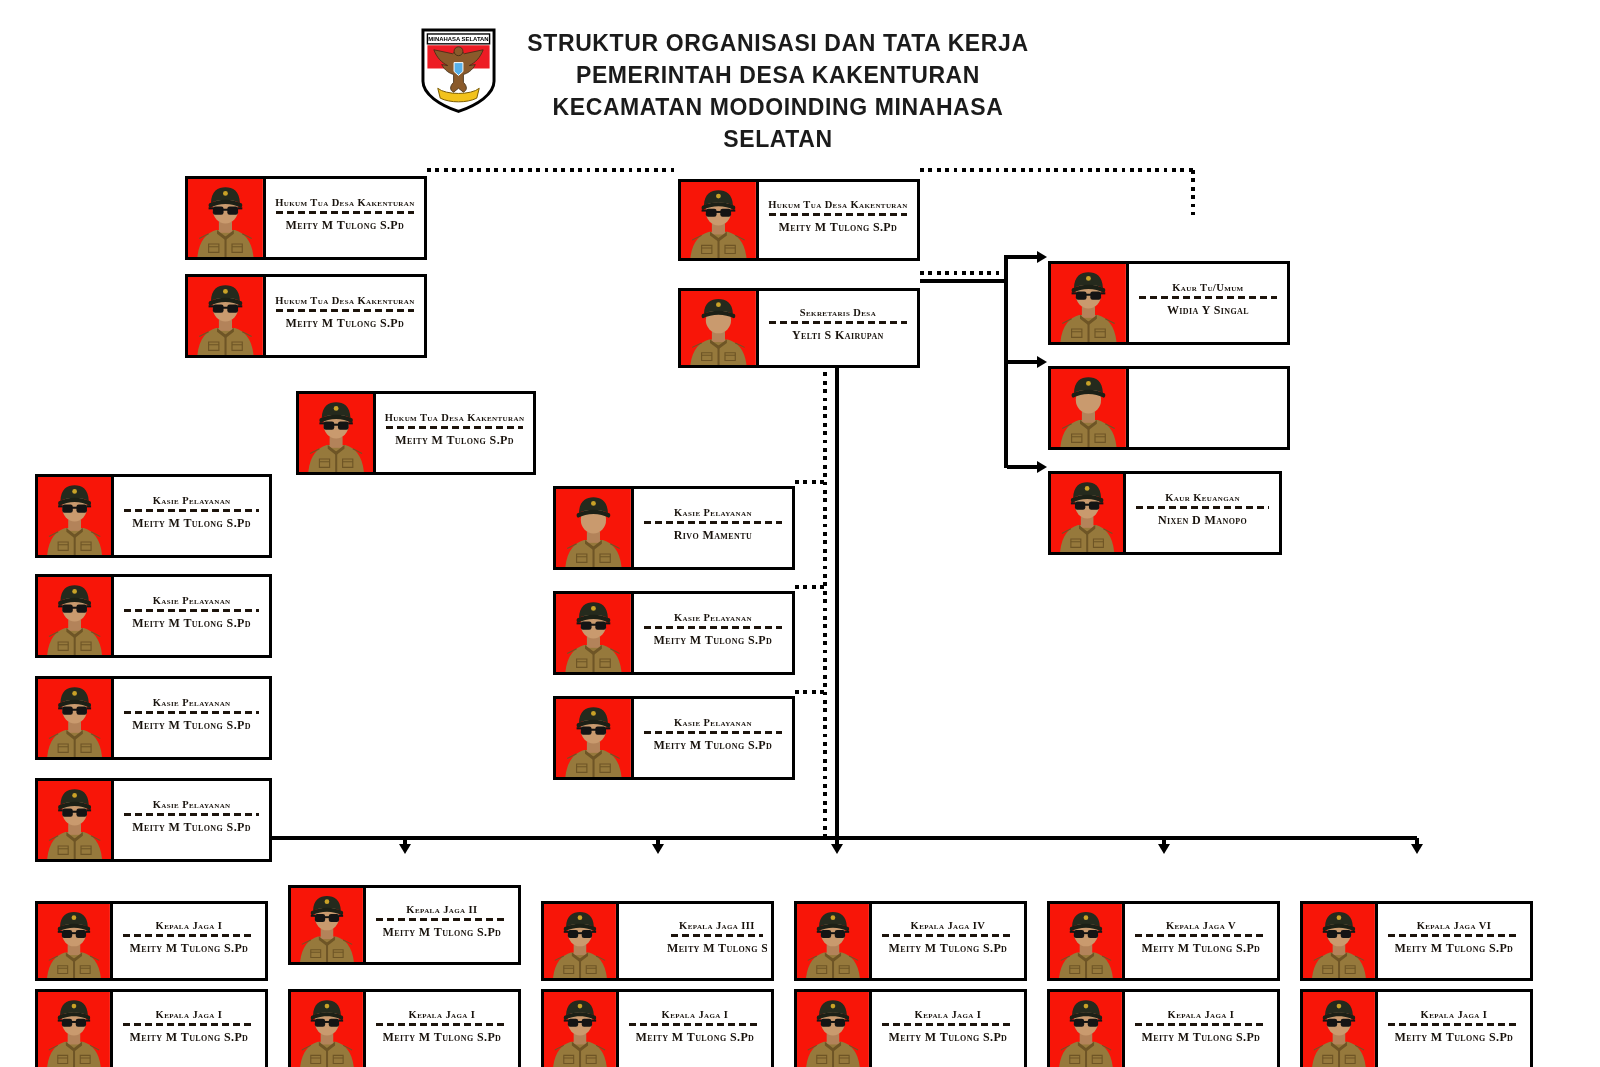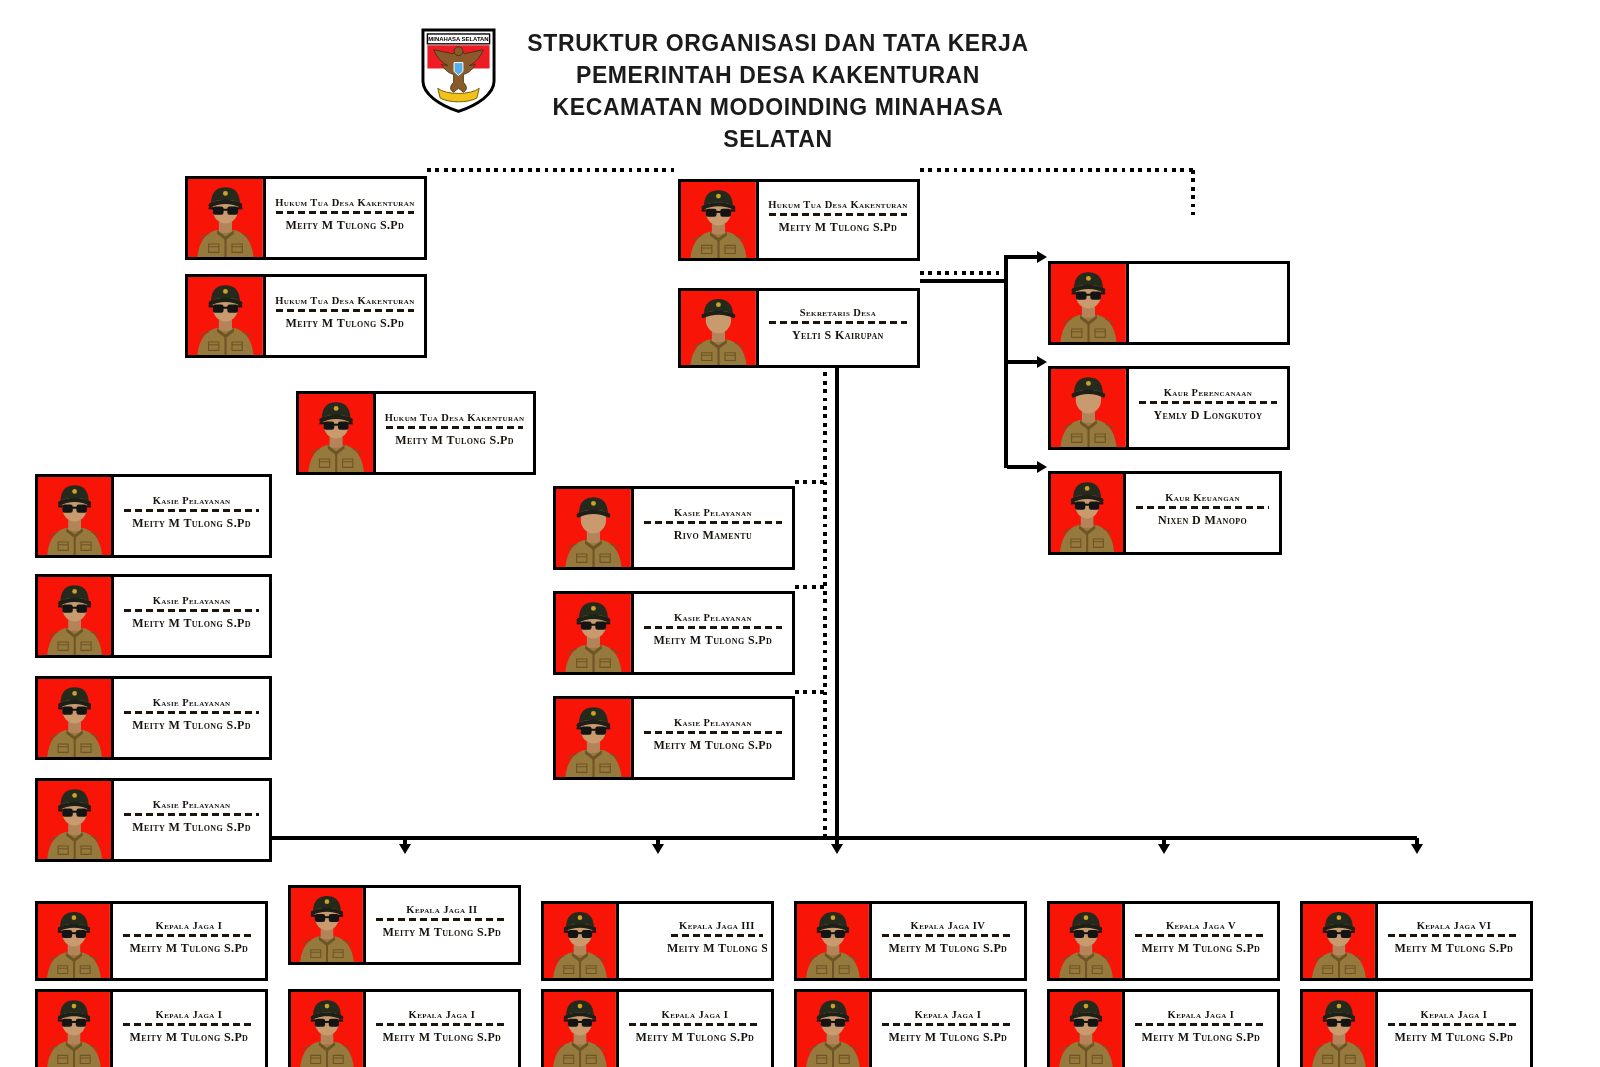--- a/index.html
+++ b/index.html
@@ -446,20 +446,25 @@
           <rect x="22" y="30.5" width="5" height="2.2" fill="#141414"></rect>
           <rect x="53" y="30.5" width="5" height="2.2" fill="#141414"></rect>
         </g>
         <path class="uniform-dark" d="M31 55 L40 62 L49 55 L49 59 L40 66 L31 59 Z"></path>
         <rect class="uniform-dark" x="39" y="62" width="2.2" height="22"></rect>
         <path class="stroke-dark" d="M22 70 h11 v9 h-11 z M47 70 h11 v9 h-11 z"></path>
         <path class="stroke-dark" d="M22 73 h11 M47 73 h11"></path>
         <path class="stroke-dark" d="M12 64 l10 -5 M68 64 l-10 -5"></path>
       </svg>
     </div>
+    <div class="label">
+      <div class="pos-title">Kaur Tu/Umum</div>
+      <div class="dash-sep"></div>
+      <div class="pos-name">Widia Y Singal</div>
+    </div>
   </div>
     <div class="node" style="left: 1048px; top: 320px; width: 242px; height: 84px;">
     <div class="photo">
       <svg class="avatar" viewBox="0 0 80 84" preserveAspectRatio="none">
         <rect class="ph-bg" x="0" y="0" width="80" height="84"></rect>
         <path class="uniform" d="M10 84 C12 66 20 58 30 55 L50 55 C60 58 68 66 70 84 Z"></path>
         <path d="M33 46 h14 v12 h-14 z" fill="#b3835a"></path>
         <ellipse cx="40" cy="33" rx="13.5" ry="15" fill="#c99a6e"></ellipse>
         <path d="M24.5 26 C25 13 32 9 40 9 C48 9 55 13 55.5 26 C50 21.5 30 21.5 24.5 26 Z" fill="#252a1d"></path>
         <path d="M22.5 26.5 C33 21 47 21 57.5 26.5 C58.5 28.5 58 30.5 56.5 31 C47 25.5 33 25.5 23.5 31 C22 30.5 21.5 28.5 22.5 26.5 Z" fill="#1c2016"></path>
@@ -470,25 +475,20 @@
           <rect x="37" y="32" width="6" height="2.2" fill="#141414"></rect>
           <rect x="22" y="30.5" width="5" height="2.2" fill="#141414"></rect>
           <rect x="53" y="30.5" width="5" height="2.2" fill="#141414"></rect>
         </g>
         <path class="uniform-dark" d="M31 55 L40 62 L49 55 L49 59 L40 66 L31 59 Z"></path>
         <rect class="uniform-dark" x="39" y="62" width="2.2" height="22"></rect>
         <path class="stroke-dark" d="M22 70 h11 v9 h-11 z M47 70 h11 v9 h-11 z"></path>
         <path class="stroke-dark" d="M22 73 h11 M47 73 h11"></path>
         <path class="stroke-dark" d="M12 64 l10 -5 M68 64 l-10 -5"></path>
       </svg>
-    </div>
-    <div class="label">
-      <div class="pos-title">Kaur Perencanaan</div>
-      <div class="dash-sep"></div>
-      <div class="pos-name">Yemly D Longkutoy</div>
     </div>
   </div>
     <div class="node" style="left: 1048px; top: 425px; width: 234px; height: 84px;">
     <div class="photo">
       <svg class="avatar" viewBox="0 0 80 84" preserveAspectRatio="none">
         <rect class="ph-bg" x="0" y="0" width="80" height="84"></rect>
         <path class="uniform" d="M10 84 C12 66 20 58 30 55 L50 55 C60 58 68 66 70 84 Z"></path>
         <path d="M33 46 h14 v12 h-14 z" fill="#b3835a"></path>
         <ellipse cx="40" cy="33" rx="13.5" ry="15" fill="#c99a6e"></ellipse>
         <path d="M24.5 26 C25 13 32 9 40 9 C48 9 55 13 55.5 26 C50 21.5 30 21.5 24.5 26 Z" fill="#252a1d"></path>

